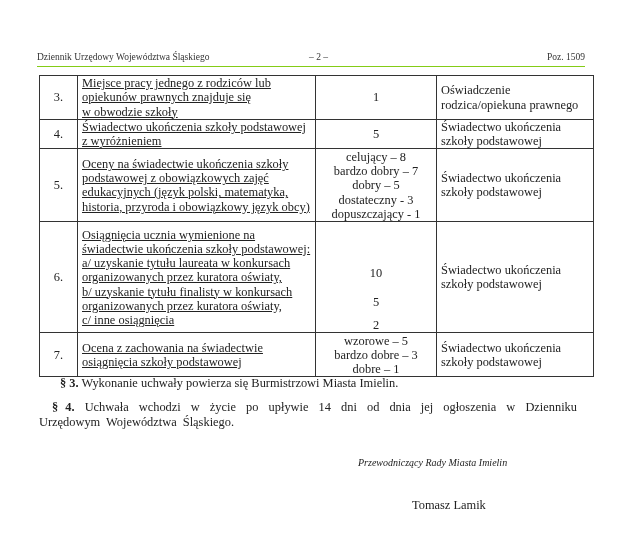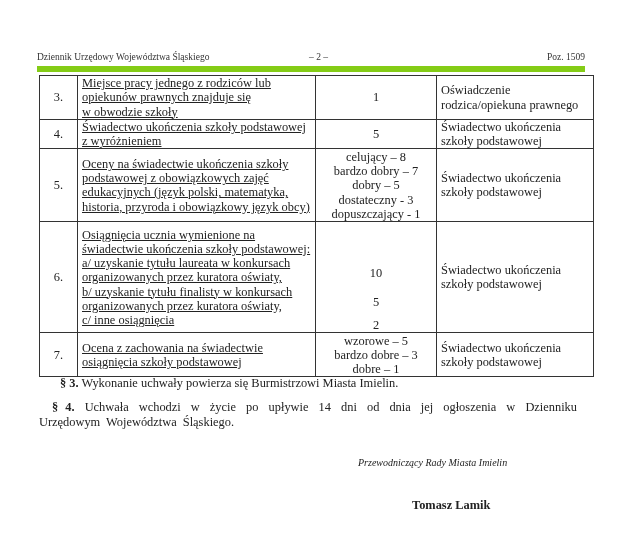--- a/index.html
+++ b/index.html
@@ -2,21 +2,21 @@
 <html><head>
 <meta charset="utf-8">
 <style>
   html, body { margin: 0; padding: 0; }
   body {
     width: 640px; height: 540px; background: #ffffff; position: relative; overflow: hidden;
     font-family: "Liberation Serif", "DejaVu Serif", serif; color: #222;
   }
   .header {
     position: absolute; left: 37px; top: 49px; width: 548px; height: 17px;
-    border-bottom: 6px solid #84cc16; font-size: 9.5px; color: #333;
+    border-bottom: 1px solid #84cc16; font-size: 9.5px; color: #333;
   }
   .header .left { position: absolute; left: 0; top: 3px; }
   .header .center { position: absolute; left: 272px; top: 3px; }
   .header .right { position: absolute; right: 0; top: 3px; }
 
   table.grid {
     position: absolute; left: 39px; top: 75px; width: 555px;
     border-collapse: collapse; font-size: 12.4px; line-height: 14.2px;
   }
   table.grid td { border: 1px solid #333; padding: 0 4px; vertical-align: middle; }
@@ -29,21 +29,21 @@
   .r4 td { height: 25px; }
   .r5 td { height: 72px; }
   .r6 td { height: 110px; }
   .r7 td { height: 43px; }
 
   .para { position: absolute; font-size: 12.4px; line-height: 15px; }
   .p3 { left: 60px; top: 376px; }
   .p4 { left: 39px; top: 400px; width: 538px; text-align: justify; text-indent: 13px; }
   .p4 .w { word-spacing: 3px; }
   .sign1 { position: absolute; left: 358px; top: 457px; font-size: 10px; font-style: italic; }
-  .sign2 { position: absolute; left: 412px; top: 498px; font-size: 12.4px; font-weight: bold; }
+  .sign2 { position: absolute; left: 412px; top: 498px; font-size: 12.4px; font-weight: normal; }
   b { font-weight: bold; }
 </style>
 </head>
 <body>
 
 <div class="header">
   <span class="left">Dziennik Urzędowy Województwa Śląskiego</span>
   <span class="center">– 2 –</span>
   <span class="right">Poz. 1509</span>
 </div>

